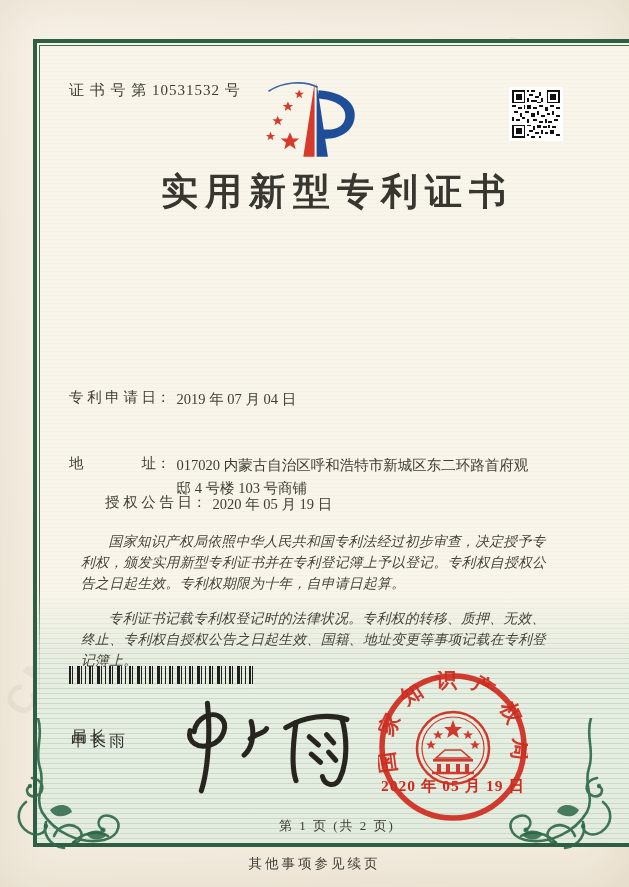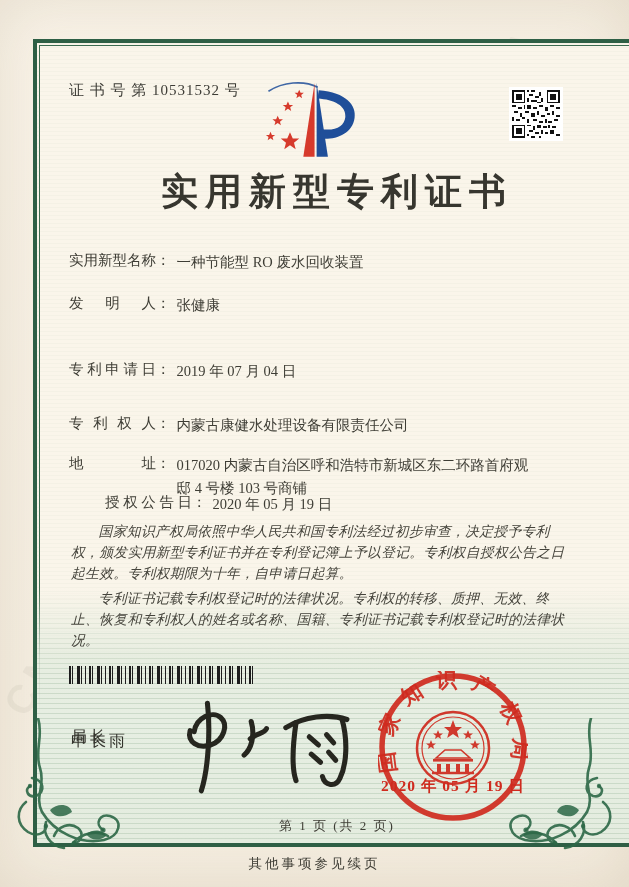--- a/index.html
+++ b/index.html
@@ -65,21 +65,21 @@
   }
   .fcolon{display:inline-block;vertical-align:top;}
   .fvalue{display:inline-block;vertical-align:top;margin-left:6px;max-width:390px;line-height:23px;}
   .frow2 .pair2{position:absolute;left:296px;top:0;}
   
   .legal{
     position:absolute;left:30px;top:474px;width:504px;
     font-size:13.8px;line-height:21px;color:#45443c;
     font-style:italic;letter-spacing:.3px;
   }
-  .legal p{margin:4px;text-indent:2em;}
+  .legal p{margin:14px;text-indent:2em;}
   
   .barcode{
     position:absolute;left:32px;top:623px;width:186px;height:18px;
     background:repeating-linear-gradient(90deg,
       #1d1d1d 0 2px,transparent 2px 3px,
       #1d1d1d 3px 4px,transparent 4px 8px,
       #1d1d1d 8px 11px,transparent 11px 12px,
       #1d1d1d 12px 13px,transparent 13px 16px,
       #1d1d1d 16px 17px,transparent 17px 20px);
   }
@@ -198,42 +198,33 @@
             <rect x="23" y="23" width="2" height="1"></rect>
           <rect x="8" y="23" width="1" height="1"></rect>
             <rect x="10" y="24" width="2" height="1"></rect>
             <rect x="14" y="24" width="1" height="1"></rect>
         </g>
       </svg>
     </div>
 
     <div class="title">实用新型专利证书</div>
 
-    <div class="frow" style="top:208px;">
-      <span class="flabel">实用新型名称</span><span class="fcolon">：</span><span class="fvalue">一种节能型 RO 废水回收装置</span>
-    </div>
-    <div class="frow" style="top:251px;">
-      <span class="flabel">发明人</span><span class="fcolon">：</span><span class="fvalue">张健康</span>
-    </div>
-    <div class="frow" style="top:317px;">
+    <div class="frow" style="top:345px;">
       <span class="flabel">专利申请日</span><span class="fcolon">：</span><span class="fvalue">2019 年 07 月 04 日</span>
-    </div>
-    <div class="frow" style="top:371px;">
-      <span class="flabel">专利权人</span><span class="fcolon">：</span><span class="fvalue">内蒙古康健水处理设备有限责任公司</span>
     </div>
     <div class="frow" style="top:411px;">
       <span class="flabel">地址</span><span class="fcolon">：</span><span class="fvalue"><span>017020 内蒙古自治区呼和浩特市新城区东二环路首府观</span><br><span>邸 4 号楼 103 号商铺</span></span>
     </div>
     <div class="frow frow2" style="top:450px;position:absolute;margin-left:36px;">
       <span class="flabel">授权公告日</span><span class="fcolon">：</span><span class="fvalue">2020 年 05 月 19 日</span>
     </div>
 
     <div class="legal">
       <p>国家知识产权局依照中华人民共和国专利法经过初步审查，决定授予专利权，颁发实用新型专利证书并在专利登记簿上予以登记。专利权自授权公告之日起生效。专利权期限为十年，自申请日起算。</p>
-      <p>专利证书记载专利权登记时的法律状况。专利权的转移、质押、无效、终止、恢复和专利权人的姓名或名称、国籍、专利证书记载专利权登记时的法律状况。</p>
+      <p>专利证书记载专利权登记时的法律状况。专利权的转移、质押、无效、终止、专利权自授权公告之日起生效、国籍、地址变更等事项记载在专利登记簿上。</p>
     </div>
 
     <div class="barcode"></div>
 
     <div class="director" style="top:684px;">局长</div>
     <div class="director" style="top:688px;">申长雨</div>
 
     <div class="sig">
       <svg viewBox="0 0 200 110" width="205" height="112">
         <g fill="none" stroke="#26261f" stroke-width="5" stroke-linecap="round">

